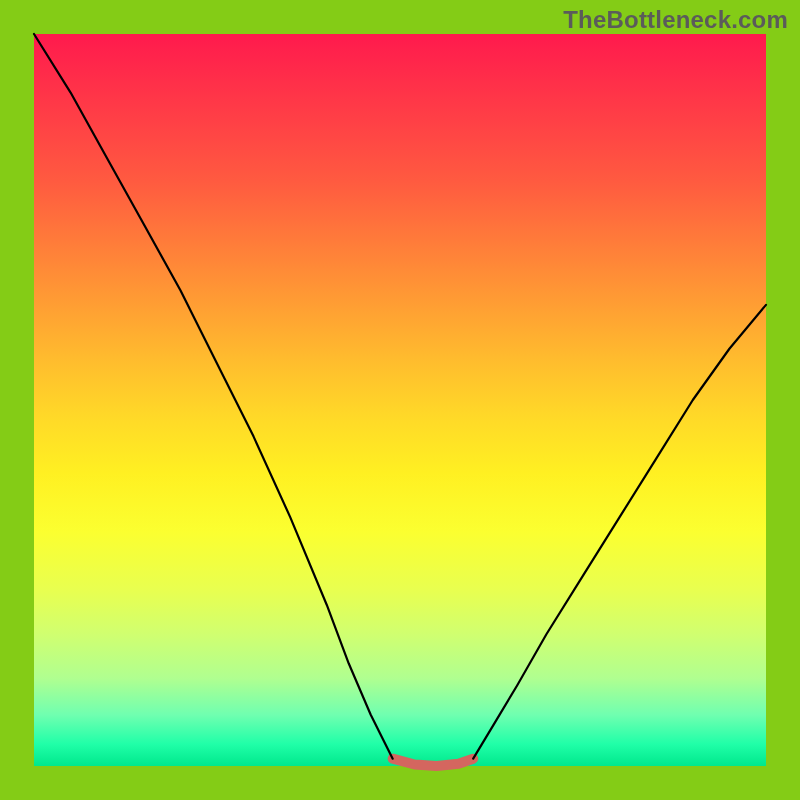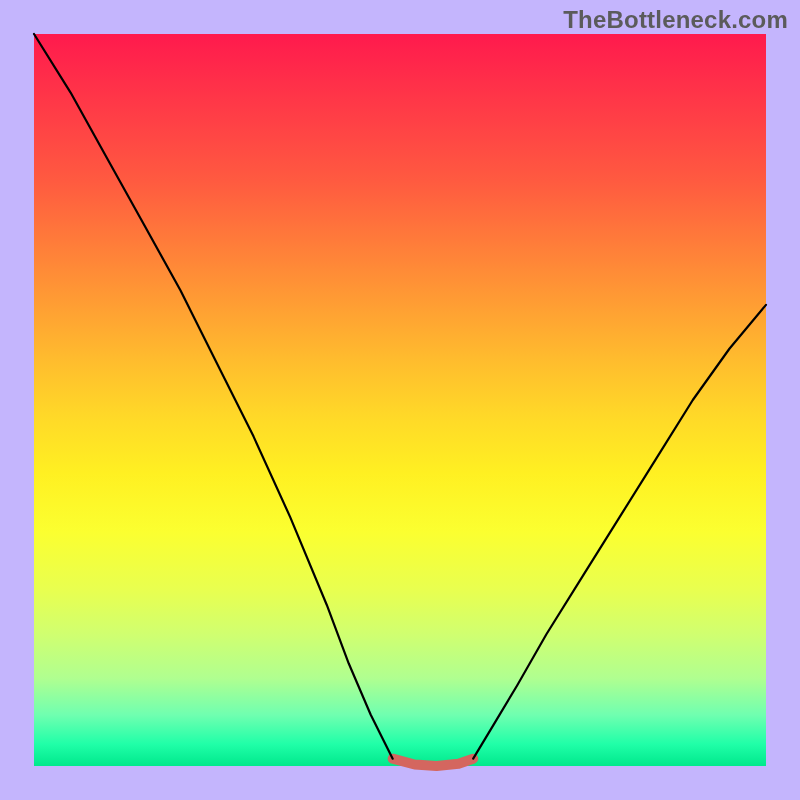--- a/index.html
+++ b/index.html
@@ -1,21 +1,21 @@
 <!DOCTYPE html>
 <html><head>
 <meta charset="utf-8">
 <style>
   * { margin: 0; padding: 0; box-sizing: border-box; }
   html, body { width: 800px; height: 800px; overflow: hidden; background: #000; }
   .frame {
     position: relative;
     width: 800px;
     height: 800px;
-    background: #c4b5fd;
+    background: #84cc16;
   }
   .plot-area {
     position: absolute;
     left: 34px;
     top: 34px;
     width: 732px;
     height: 732px;
     background: linear-gradient(to bottom,
       #ff1a4d 0%,
       #ff3a47 10%,

